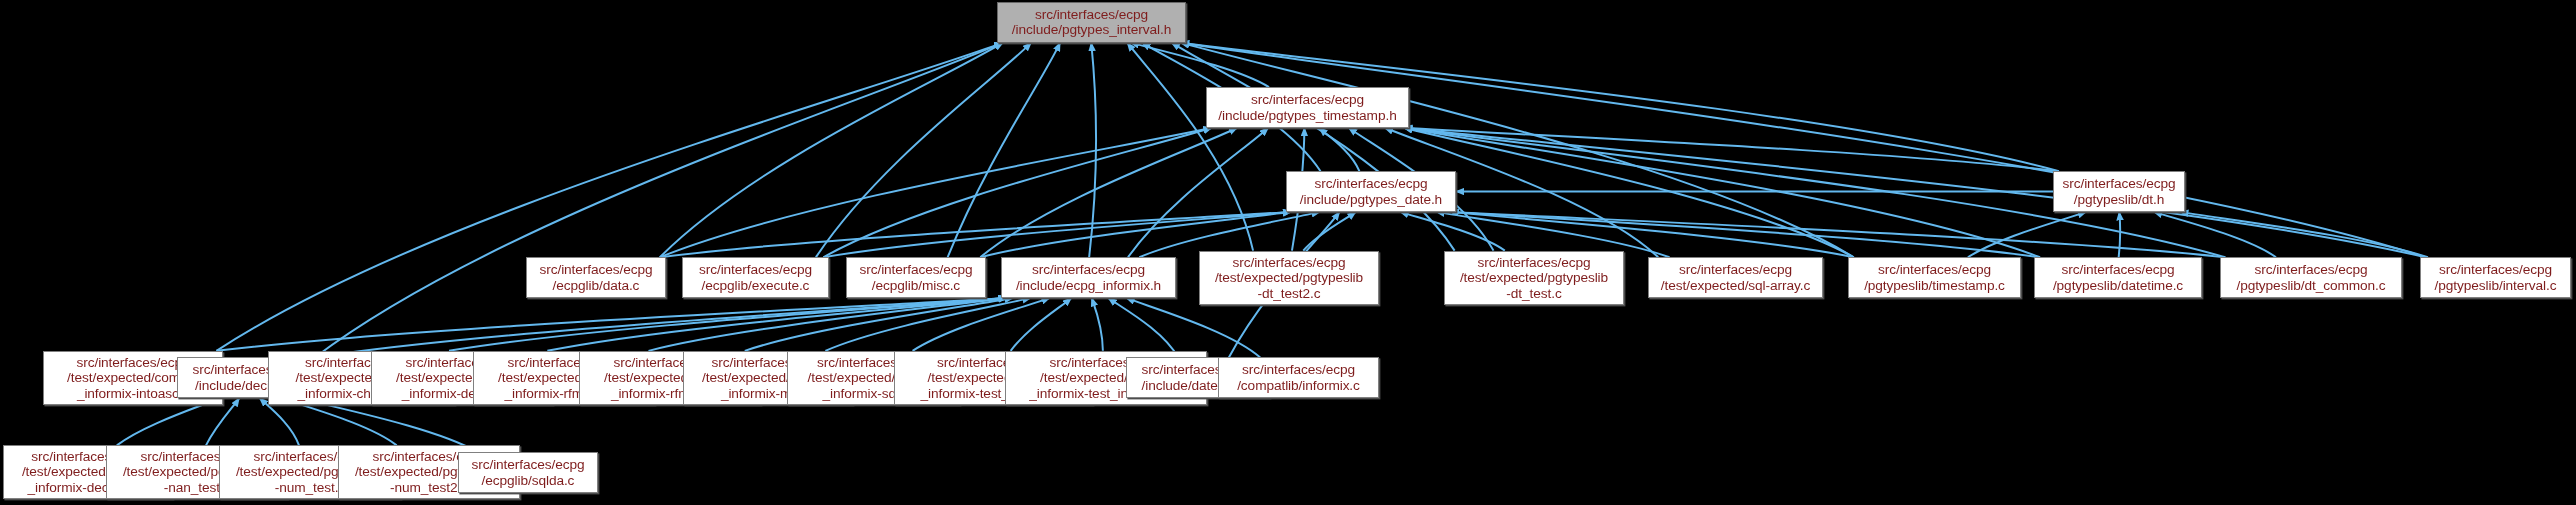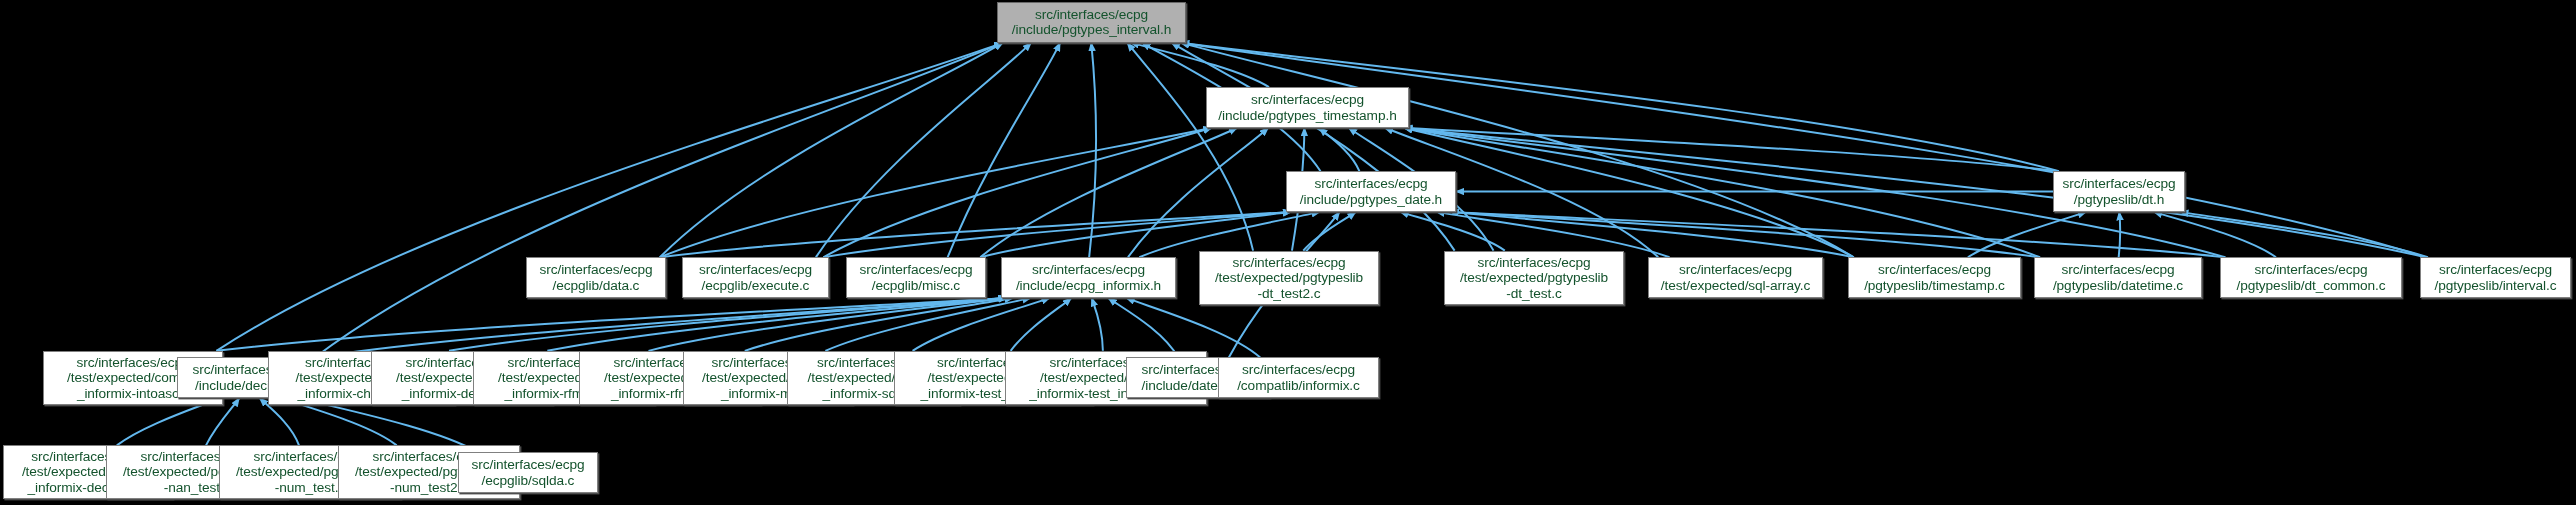--- a/index.html
+++ b/index.html
@@ -12,21 +12,21 @@
     font-family:"Liberation Sans", sans-serif;
     overflow:hidden;
   }
   #edges{position:absolute;left:0;top:0;width:2576px;height:506px;}
   .node{
     position:absolute;
     box-sizing:border-box;
     background:#ffffff;
     border:0.9px solid #808080;
     box-shadow:1.4px 1.4px 0 0 #4d4d4d;
-    color:#14532d;
+    color:#7f1d1d;
     font-size:13.7px;
     line-height:15.6px;
     text-align:center;
     display:flex;
     align-items:center;
     justify-content:center;
     white-space:pre;
     letter-spacing:-0.1px;
     z-index:5;
   }

